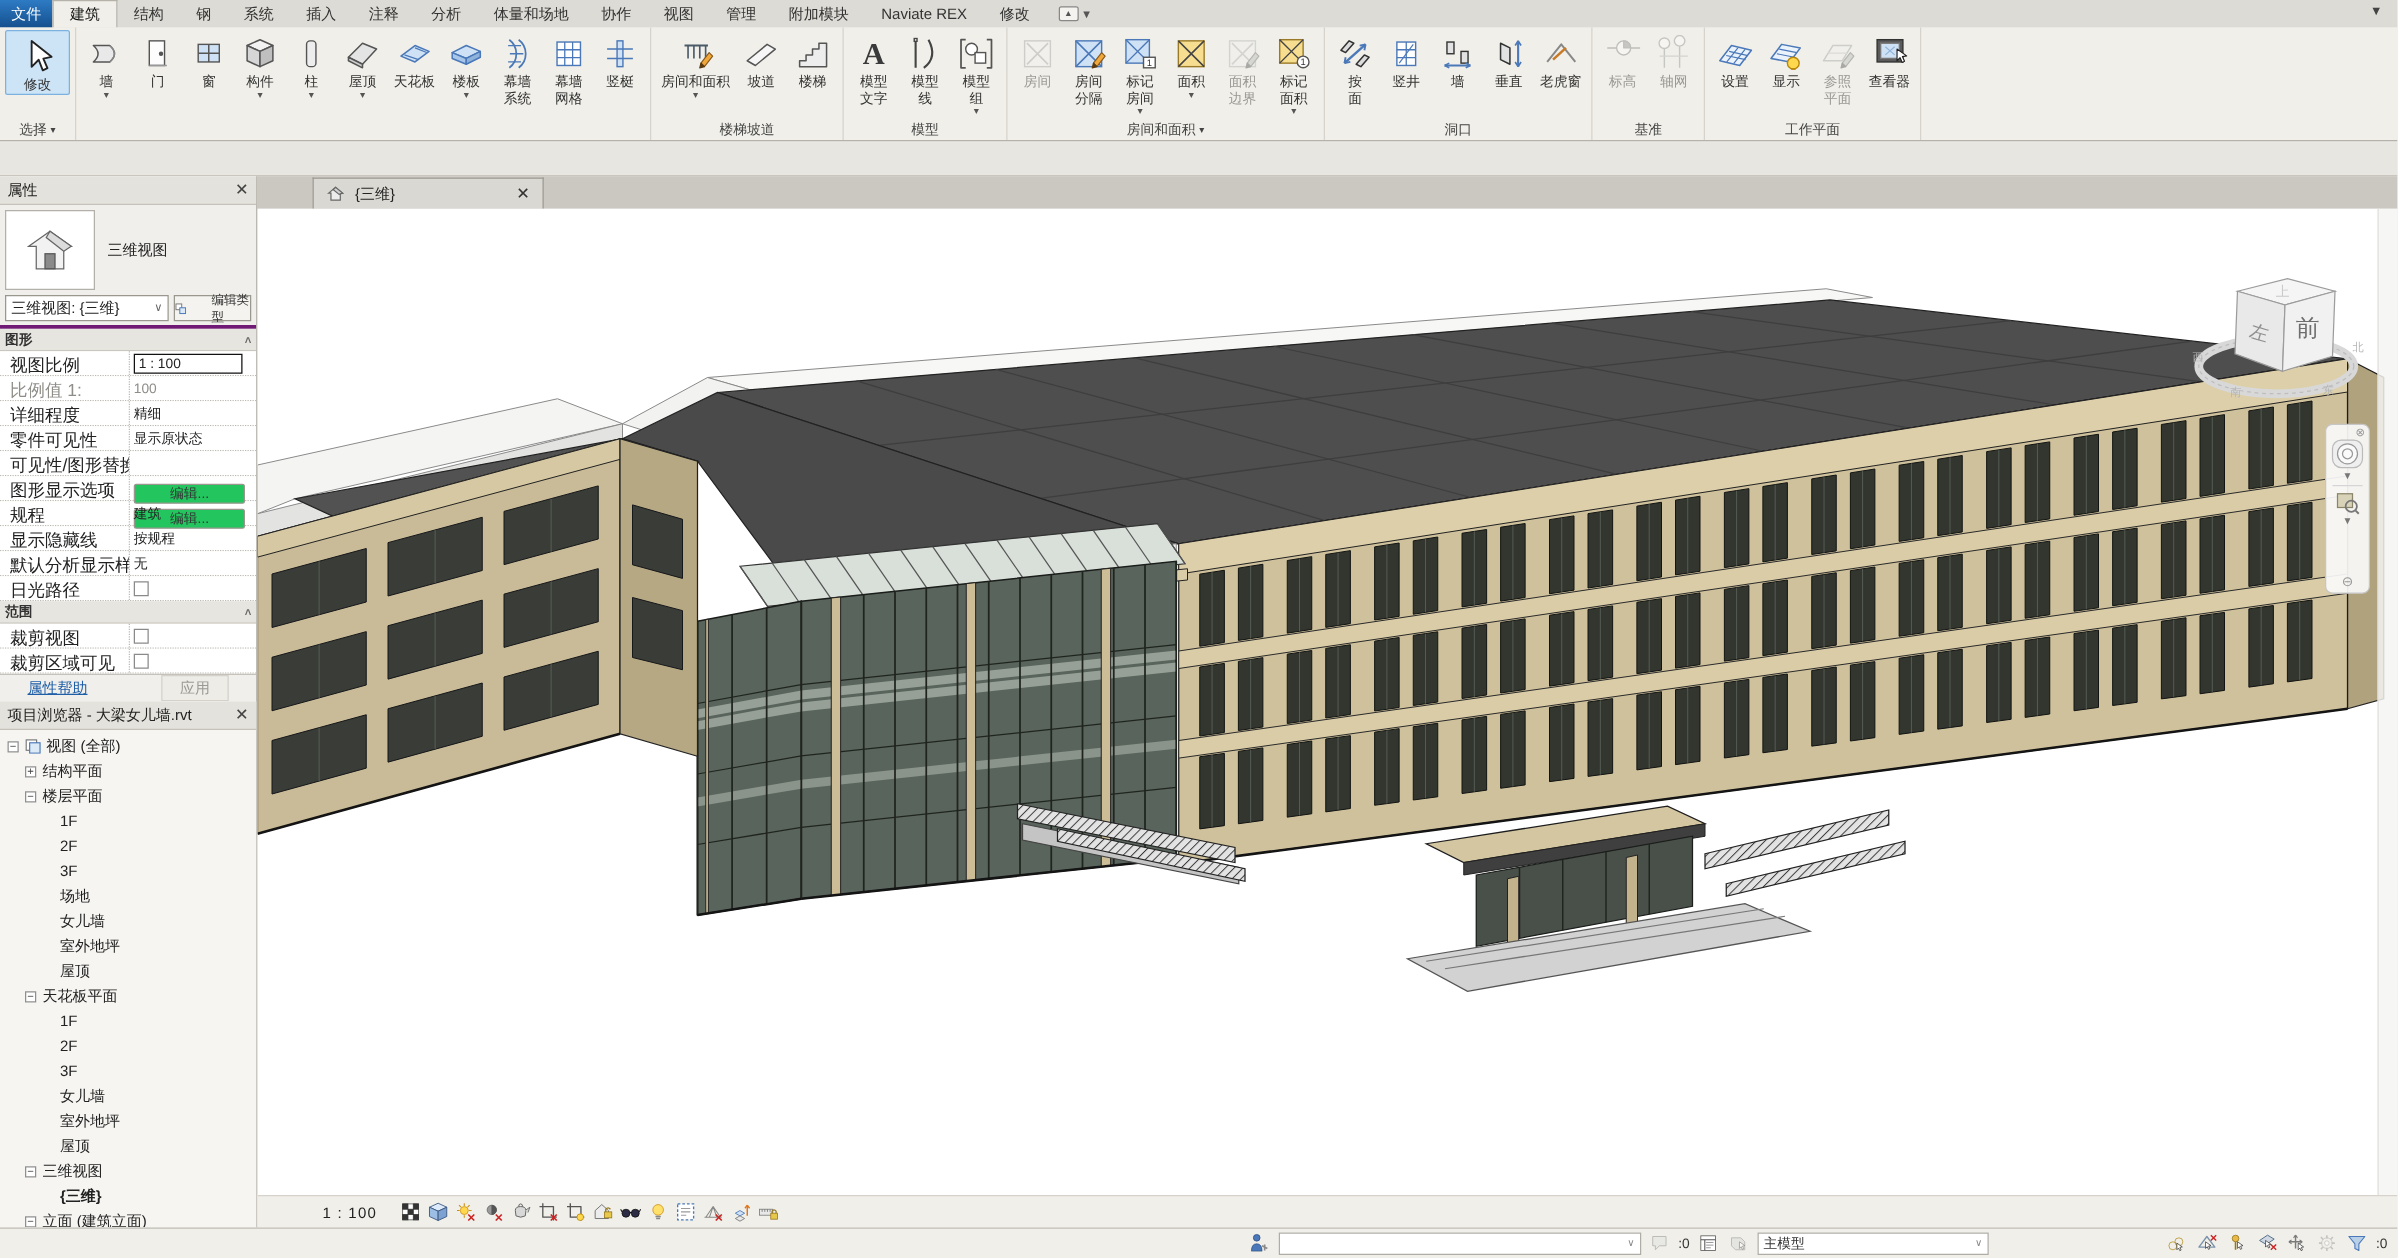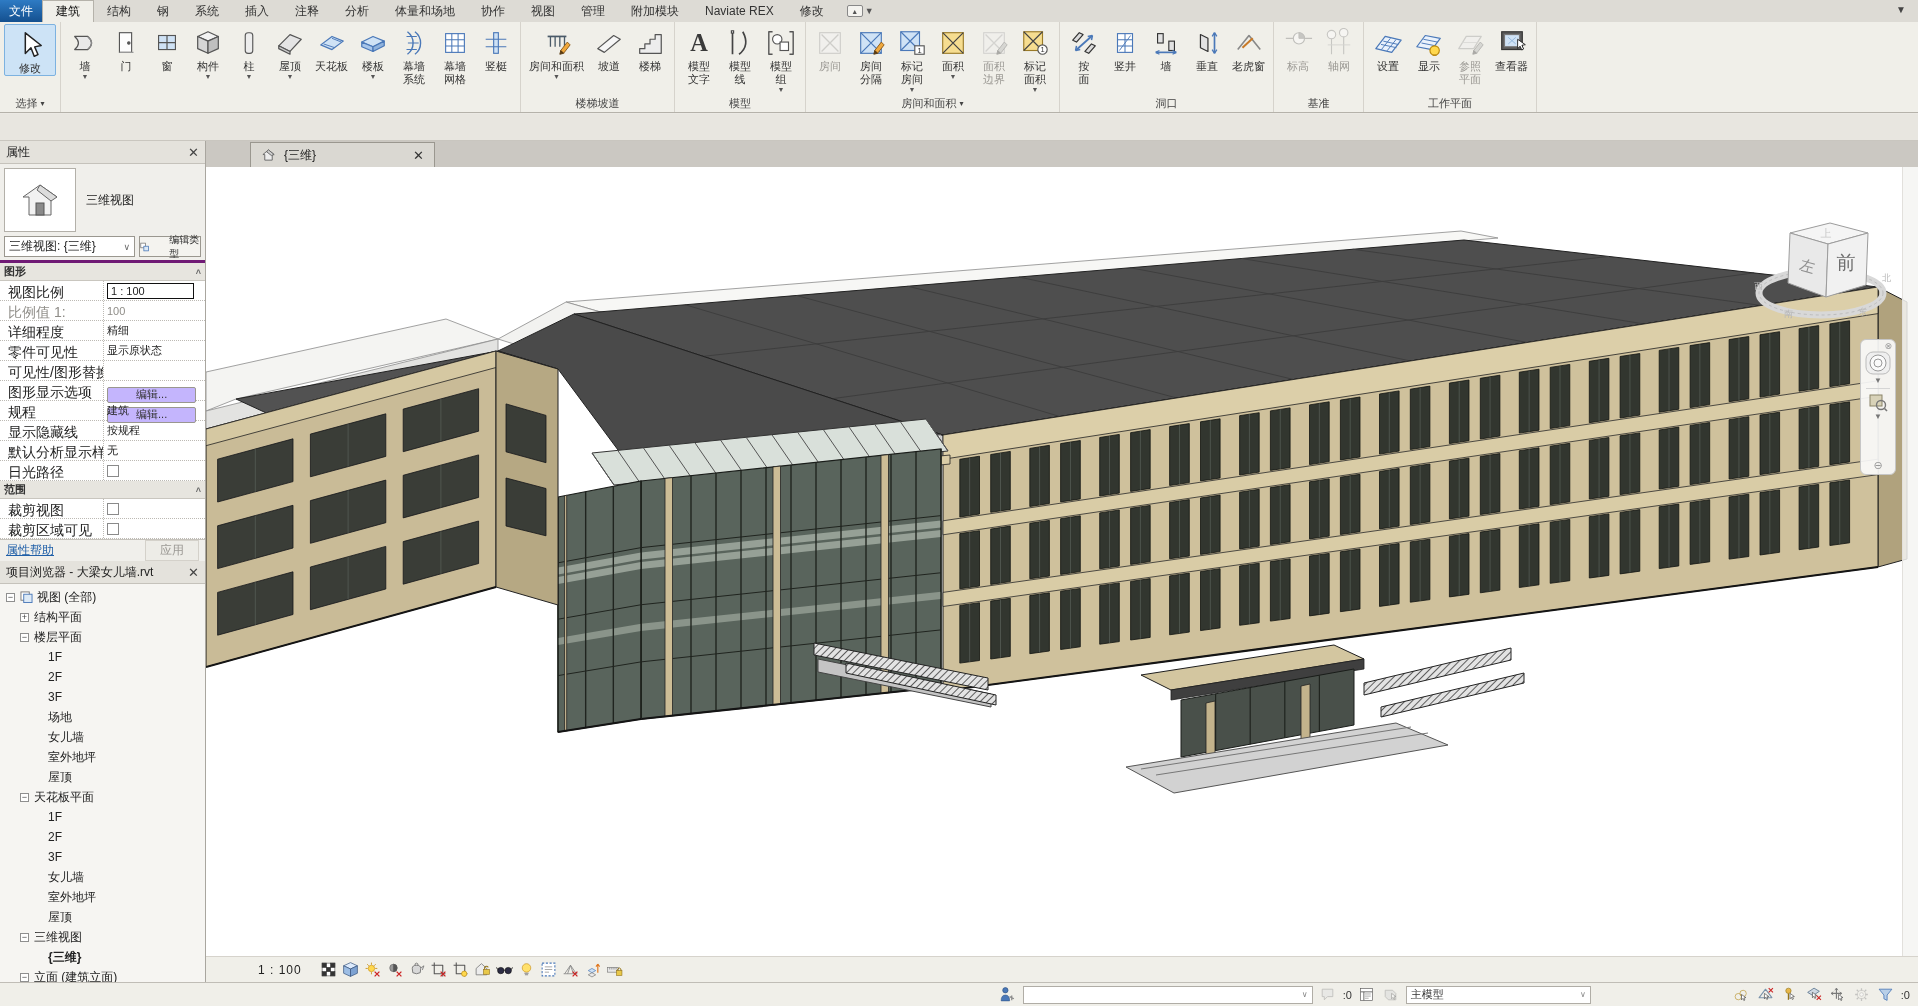--- a/index.html
+++ b/index.html
@@ -65,24 +65,24 @@
   .gsection { height:18px; background:#e7e5df; border-bottom:1px solid #c9c6bf; display:flex;
     align-items:center; padding:0 4px; font-weight:bold; font-size:11px; color:#333; }
   .gsection .chev { margin-left:auto; font-size:9px; color:#666; }
   .grow { height:20px; display:flex; border-bottom:1px dotted #bdbab4; background:#fff; }
   .grow .gl { width:104px; padding:3px 2px 0 8px; font-size:14px; color:#222; border-right:1px dotted #bdbab4;
     white-space:nowrap; overflow:hidden; }
   .grow .gv { flex:1; padding:2px 3px; font-size:11px; display:flex; align-items:center; }
   .grow.dim .gl, .grow.dim .gv { color:#8f8d88; }
   .gv .valinput { border:1.5px solid #111; background:#fff; width:92%; height:16px; padding:0 3px;
     display:flex; align-items:center; }
-  .gv .valbtn { border:1px solid #9a978f; background:#c4b5fd; border-radius:2px; width:94%; height:16px;
+  .gv .valbtn { border:1px solid #9a978f; background:#22c55e; border-radius:2px; width:94%; height:16px;
     display:flex; align-items:center; justify-content:center; color:#333;margin-top:48px; }
   .gv .cb { width:12px; height:12px; border:1px solid #8a8a8a; background:#fff; }
-  .props-foot { height:22px; display:flex; align-items:center; padding:0 6px; background:#f0efeb;
+  .props-foot { height:22px; display:flex; align-items:center; padding:0 22px; background:#f0efeb;
     border-top:1px solid #c5c2bb; }
   .props-foot .help { color:#1f5fa8; text-decoration:underline; font-size:12px; }
   .props-foot .apply { margin-left:auto; color:#9b9994; border:1px solid #d4d1ca; background:#edecE7;
     padding:1px 14px; font-size:12px; }
 
   .browser { flex:1; display:flex; flex-direction:column; overflow:hidden; background:#f6f5f2; }
   .tree { flex:1; padding-top:3px; overflow:hidden; }
   .titem { height:20px; display:flex; align-items:center; font-size:12px; color:#222; white-space:nowrap; }
   .titem .expander { width:9px; height:9px; border:1px solid #8f8f8f; background:#fff; display:inline-flex;
     align-items:center; justify-content:center; font-size:9px; line-height:7px; color:#444; margin-right:5px; flex:none; }

